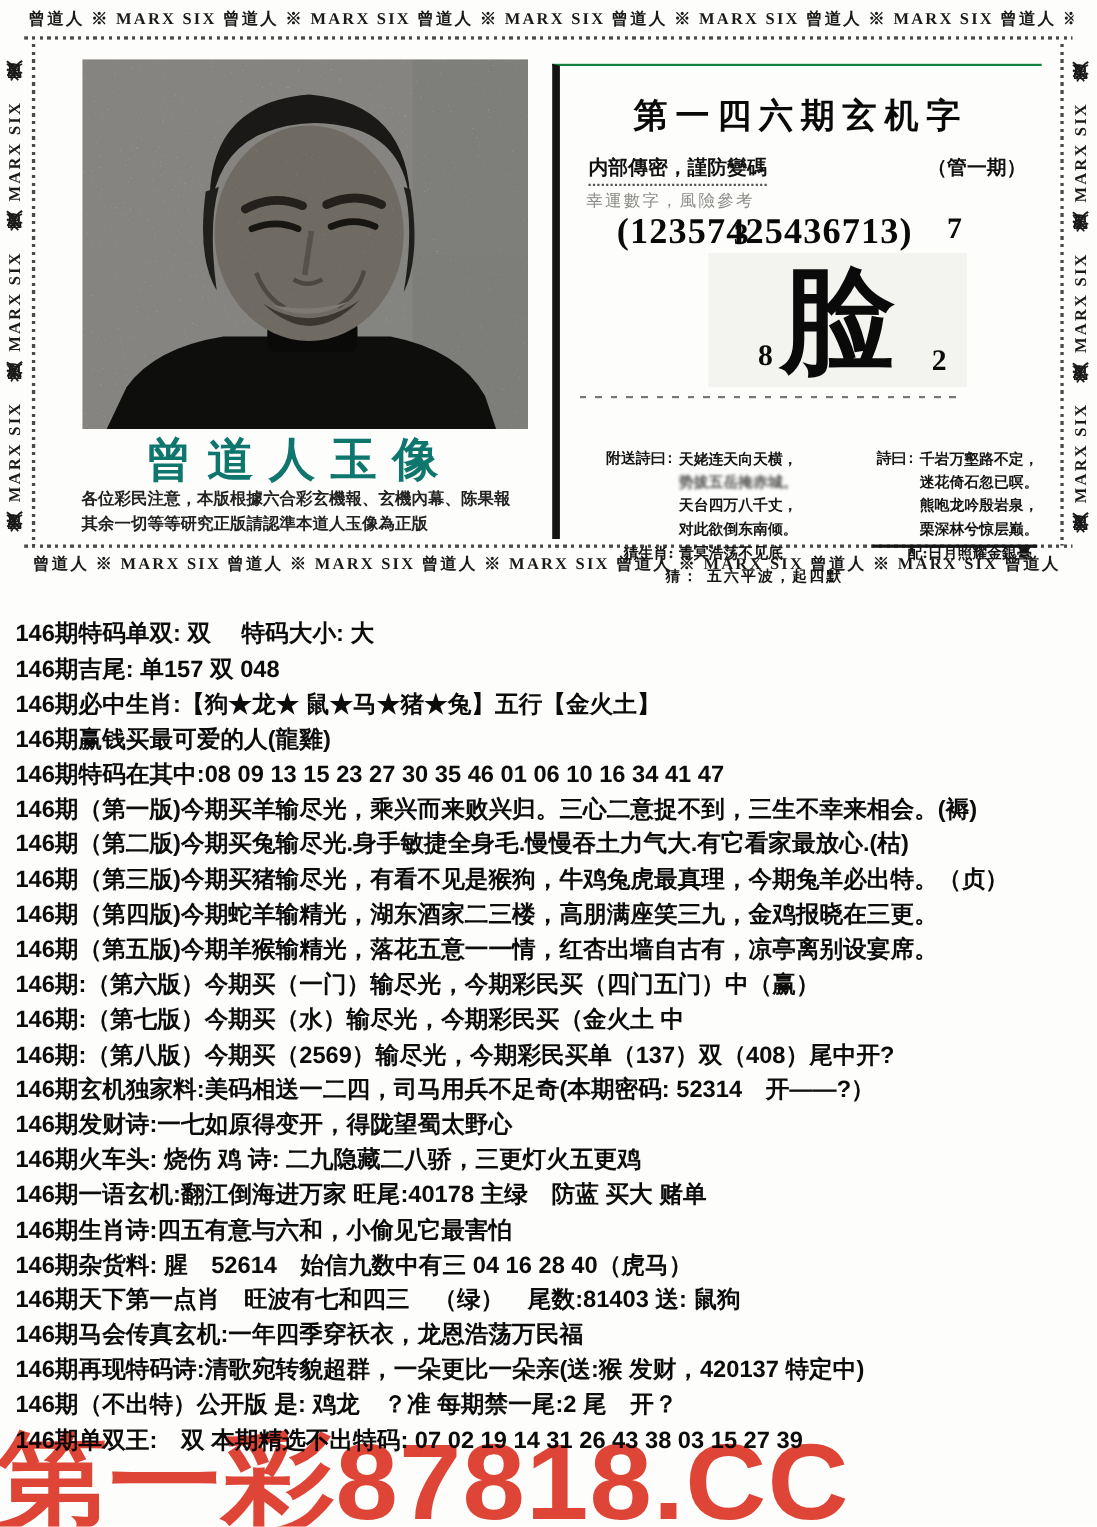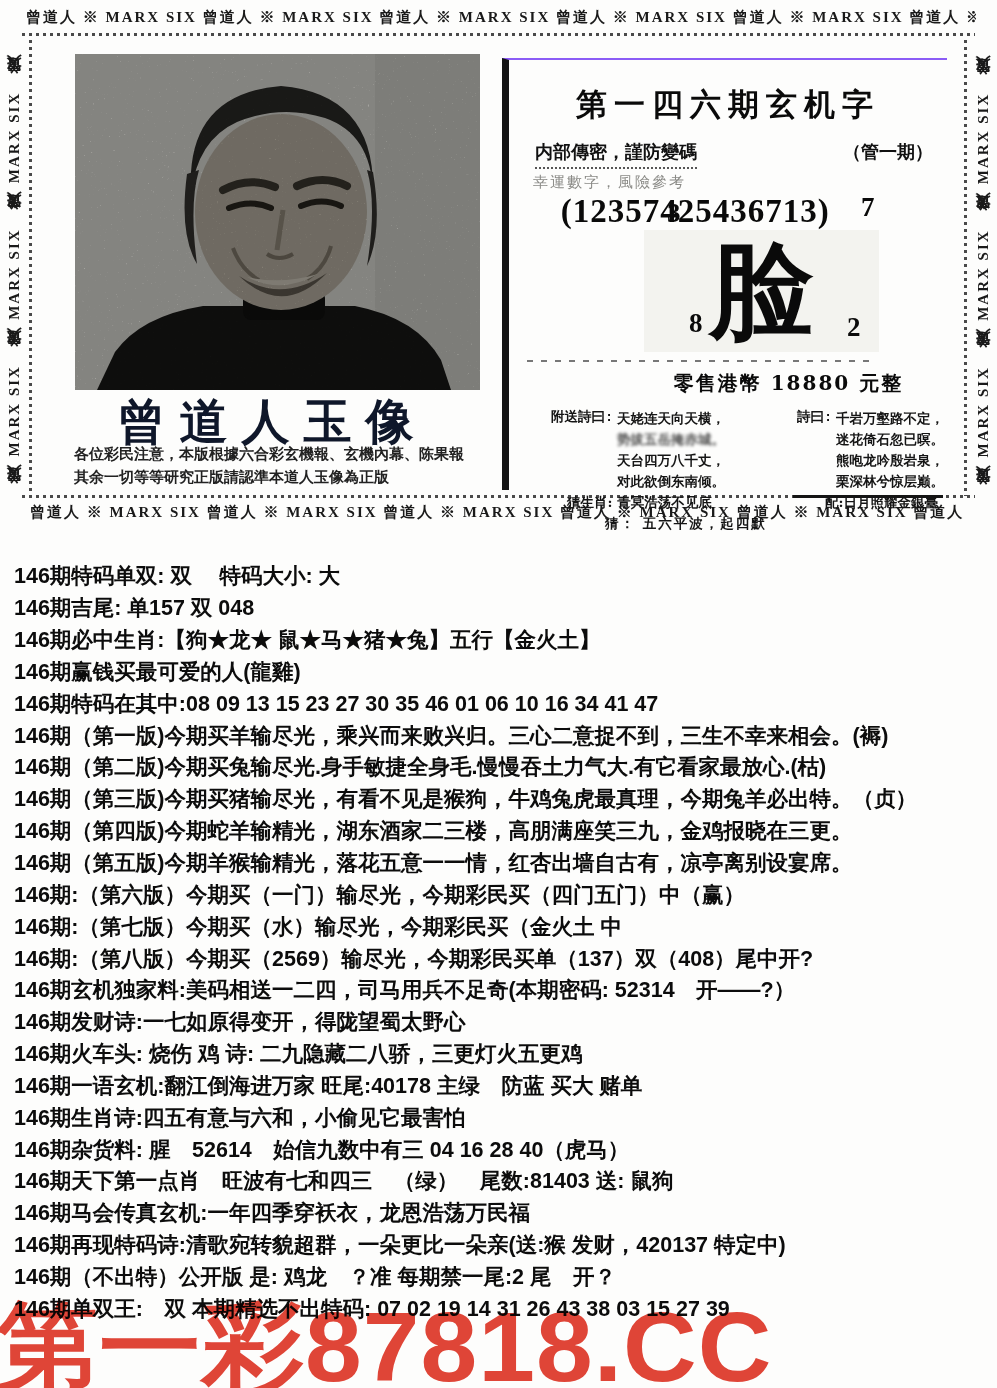--- a/index.html
+++ b/index.html
@@ -16,27 +16,27 @@
   .squiggle-h{position:absolute;left:22px;right:22px;height:3px;
               background:repeating-linear-gradient(90deg,#4a4a4a 0 3px,transparent 3px 7px);}
   .sq-top{top:33px;} .sq-bottom{top:495px;}
   .squiggle-v{position:absolute;top:40px;height:456px;width:3px;
               background:repeating-linear-gradient(180deg,#4a4a4a 0 3px,transparent 3px 7px);}
   .sqv-left{left:29px;} .sqv-right{right:30px;}
 
   
   .portrait{position:absolute;left:75px;top:54px;width:405px;height:336px;background:#d9d8d2;}
   .caption{position:absolute;left:60px;top:390px;width:425px;text-align:center;
-           font-family:Liberation Sans, sans-serif;font-weight:700;font-size:48px;letter-spacing:14px;color:#0f172a;}
+           font-family:Liberation Sans, sans-serif;font-weight:700;font-size:42px;letter-spacing:14px;color:#0f766e;}
   .photo-note{position:absolute;left:74px;top:443px;width:420px;
               font-family:"Liberation Serif",serif;font-weight:700;font-size:15px;line-height:23px;color:#222;}
 
   
   .mbox{position:absolute;left:502px;top:58px;width:438px;height:430px;
-        border-left:7px solid #141414;border-top:2px solid #8b5cf6;}
+        border-left:7px solid #141414;border-top:2px solid #15803d;}
   .mbox:after{content:"";position:absolute;right:4px;bottom:-8px;width:150px;height:3px;background:#141414;}
   .mbox-title{position:absolute;top:24px;left:0;width:100%;text-align:center;
               font-family:"DejaVu Serif",serif;font-weight:700;font-size:31px;letter-spacing:7px;color:#0a0a0a;}
   .mbox-sub{position:absolute;top:80px;left:26px;right:14px;display:flex;justify-content:space-between;
             font-family:"DejaVu Serif",serif;font-weight:700;font-size:18px;color:#111;}
   .mbox-sub .u{border-bottom:2px dotted #555;padding-bottom:3px;font-family:Liberation Mono, monospace;}
   .mbox-faint{position:absolute;top:113px;left:24px;font-family:"DejaVu Serif",serif;font-weight:400;
               font-size:15px;color:#8a8a86;letter-spacing:2px;}
   .mbox-nums{position:absolute;top:133px;left:0;width:85%;text-align:center;
              font-family:"Liberation Serif",serif;font-weight:700;font-size:33px;letter-spacing:1px;color:#0a0a0a;}
@@ -144,21 +144,20 @@
 
     <div class="glyph-area">
       <span class="glyph">脸</span>
     </div>
     <span class="corner c-tl">3</span>
     <span class="corner c-tr">7</span>
     <span class="corner c-bl">8</span>
     <span class="corner c-br">2</span>
 
     <div class="dotline"></div>
-    <div class="price">零售港幣 18880 元整</div>
 
     <div class="poems">
       <div class="poem-col poem-left">
         <div class="poem-row">
           <span class="poem-label">附送詩曰:</span>
           <span class="poem-lines">
             <div>天姥连天向天横，</div>
             <div class="blurred">势拔五岳掩赤城。</div>
             <div>天台四万八千丈，</div>
             <div>对此欲倒东南倾。</div>

